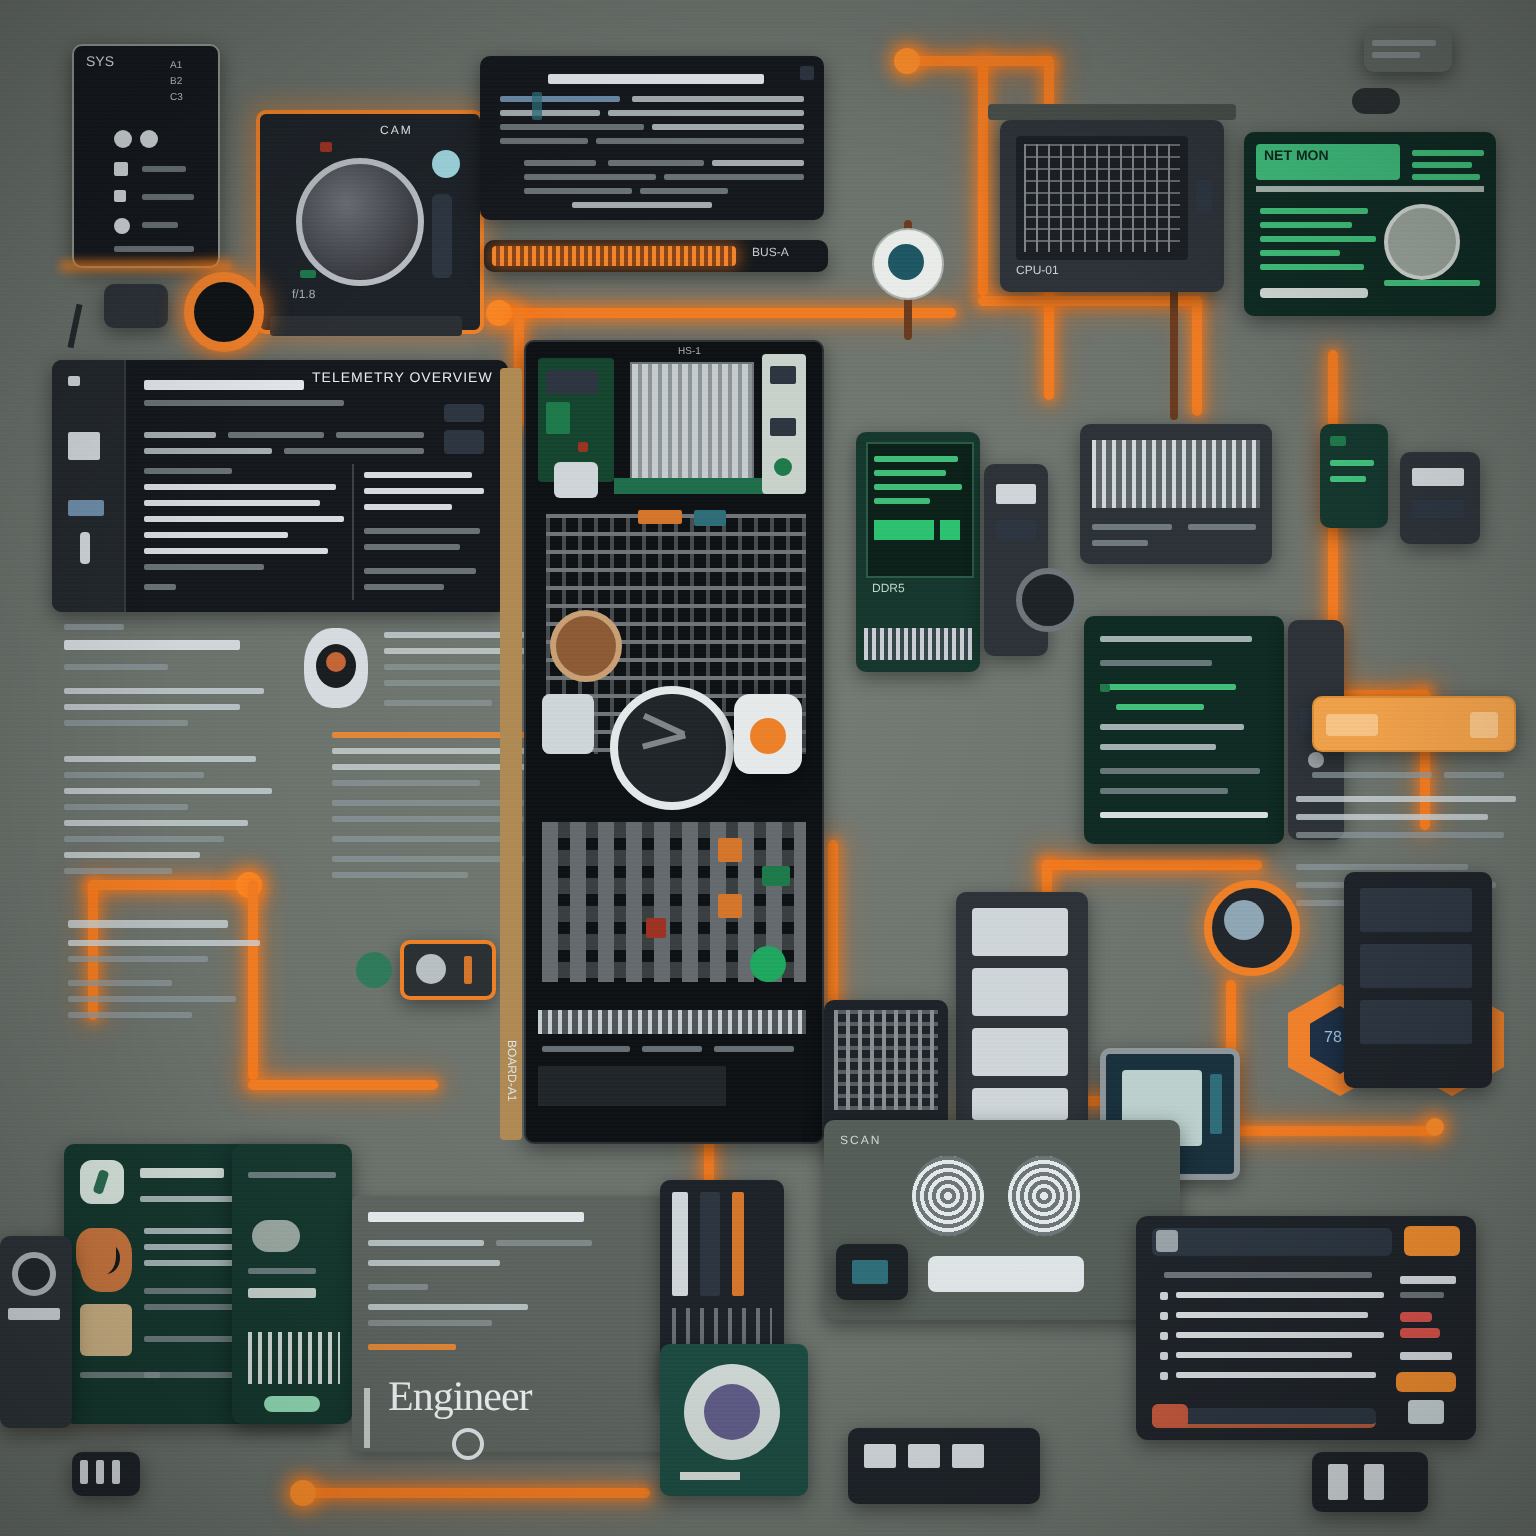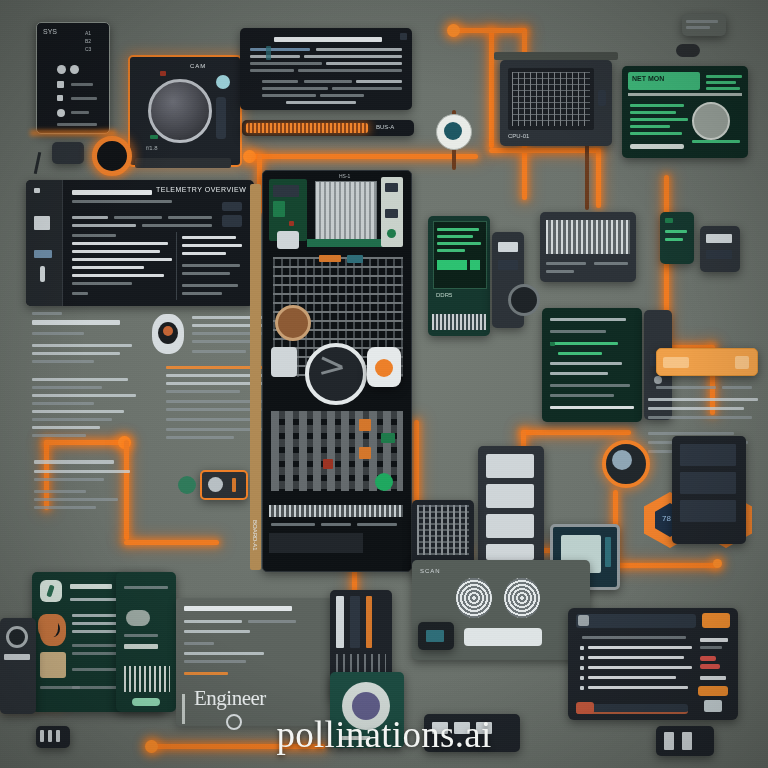--- a/index.html
+++ b/index.html
@@ -581,14 +581,13 @@
   </div>
 
   <div class="panel pslate" style="left:0px;top:618px;width:36px;height:96px;">
     <div class="dial" style="left:6px;top:8px;width:16px;height:16px;border:3px solid #aeb6b9;background:#20262b;"></div>
     <div class="chip w" style="left:4px;top:36px;width:26px;height:6px;"></div>
   </div>
 
   <div class="scan"></div>
   <div class="vign"></div>
 
-  <div class="wm">pollinations.ai</div>
 </div>
 
 </body></html>

